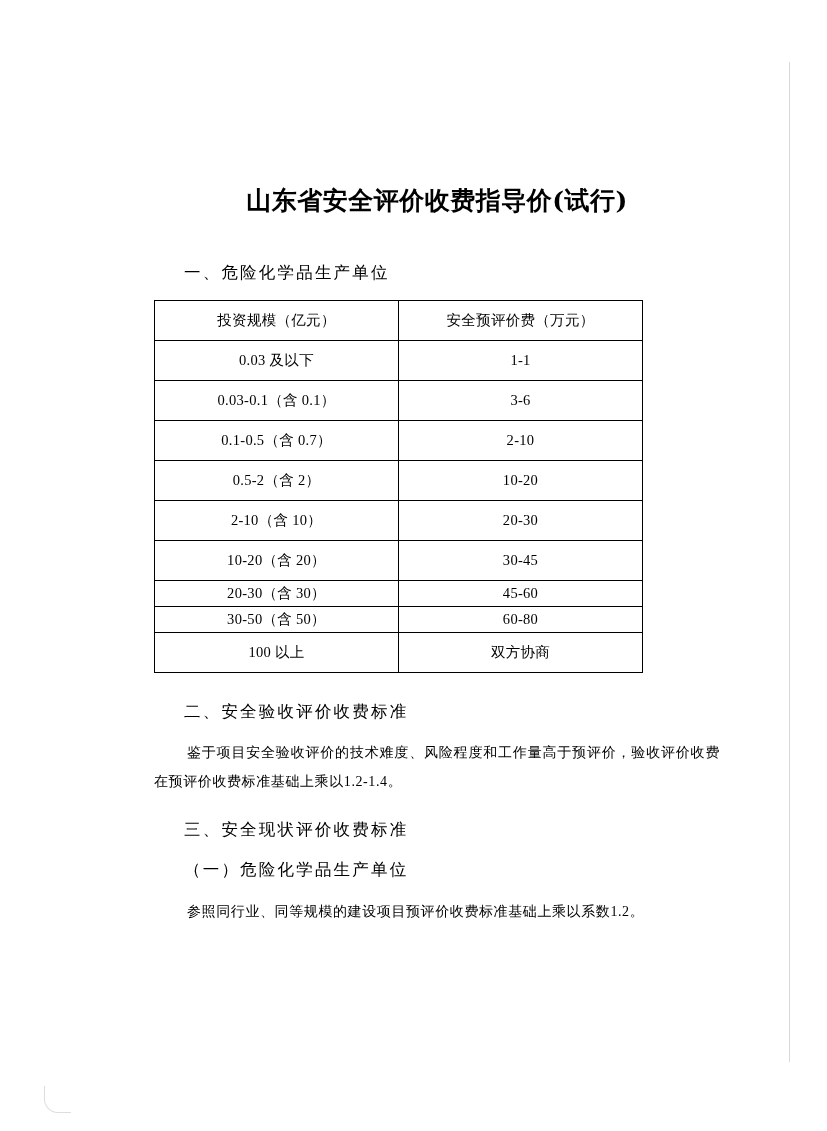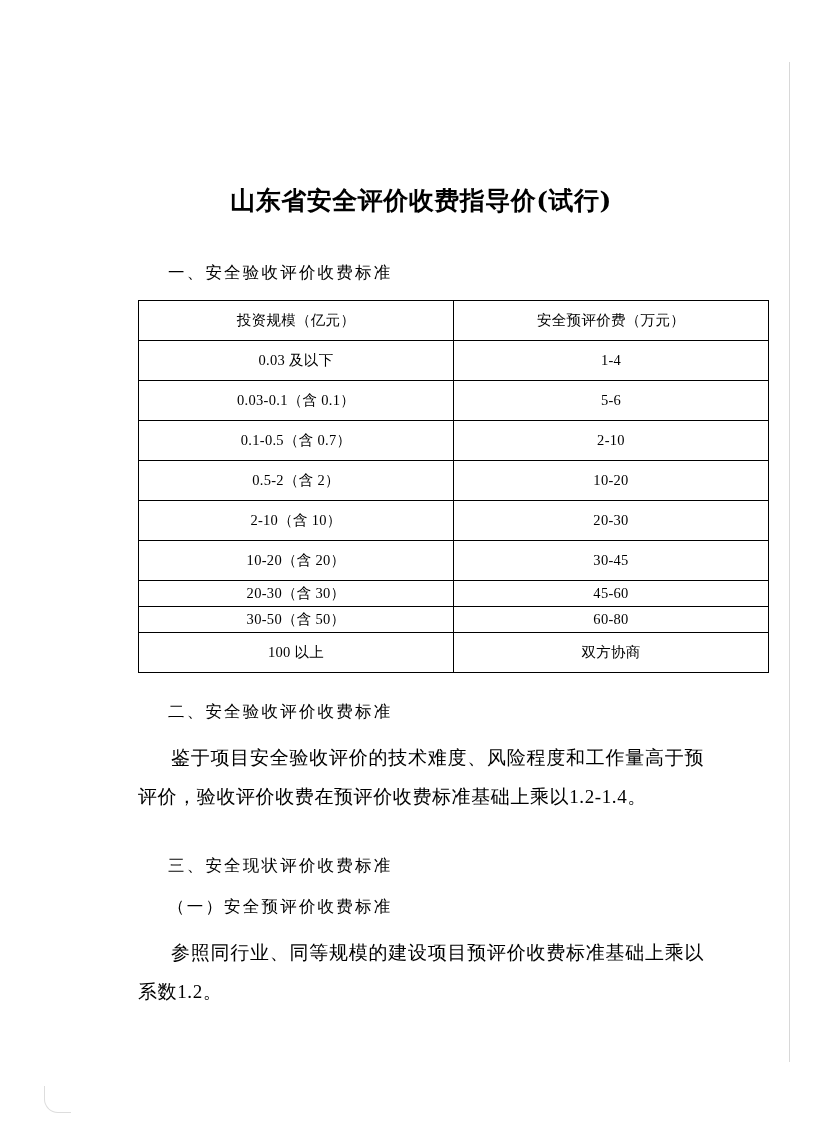--- a/index.html
+++ b/index.html
@@ -34,51 +34,51 @@
     left: 44px;
     bottom: 18px;
     width: 26px;
     height: 26px;
     border-left: 1px solid #dddddd;
     border-bottom: 1px solid #dddddd;
     border-bottom-left-radius: 14px;
   }
   .content {
     position: absolute;
-    left: 138px;
+    left: 154px;
     top: 185px;
     width: 566px;
   }
   h1.doc-title {
     font-family: "DejaVu Serif", "Liberation Serif", serif;
     font-size: 25px;
     font-weight: bold;
     text-align: center;
     letter-spacing: 0.5px;
     margin: 0 0 42px 0;
     line-height: 1.3;
   }
   .section-heading {
     font-size: 16.5px;
     letter-spacing: 2.2px;
     margin: 0 0 14px 0;
     padding-left: 30px;
     line-height: 1.6;
   }
   .para {
-    font-size: 19px;
+    font-size: 14px;
     letter-spacing: 0.6px;
     line-height: 2.05;
     margin: 0 0 12px 0;
     text-indent: 33px;
     text-align: justify;
   }
   table.fee-table {
     border-collapse: collapse;
-    width: 631px;
+    width: 489px;
     margin: 6px 0 26px 0;
     table-layout: fixed;
   }
   table.fee-table th,
   table.fee-table td {
     border: 1px solid #000000;
     text-align: center;
     font-size: 14.5px;
     font-family: "Liberation Serif", "DejaVu Serif", serif;
     letter-spacing: 0.3px;
@@ -89,52 +89,52 @@
   table.fee-table th {
     padding: 9px 2px;
   }
   table.fee-table td.wide-row {
     padding: 9px 2px;
   }
   table.fee-table td.narrow-row {
     padding: 2px 13px;
   }
   .heading-gap {
-    margin-top: 36px;
+    margin-top: 20px;
   }
 </style>
 </head>
 <body>
 
 <div class="page">
 
   <div class="scan-rule"></div>
   <div class="scan-corner"></div>
 
   <div class="content">
 
     <h1 class="doc-title">山东省安全评价收费指导价(试行)</h1>
 
-    <div class="section-heading">一、安全验收评价收费标准</div>
+    <div class="section-heading">一、危险化学品生产单位</div>
 
     <table class="fee-table">
       <thead>
         <tr>
           <th>投资规模（亿元）</th>
           <th>安全预评价费（万元）</th>
         </tr>
       </thead>
       <tbody>
         <tr>
           <td class="wide-row">0.03 及以下</td>
-          <td class="wide-row">1-4</td>
+          <td class="wide-row">1-1</td>
         </tr>
         <tr>
           <td class="wide-row">0.03-0.1（含 0.1）</td>
-          <td class="wide-row">5-6</td>
+          <td class="wide-row">3-6</td>
         </tr>
         <tr>
           <td class="wide-row">0.1-0.5（含 0.7）</td>
           <td class="wide-row">2-10</td>
         </tr>
         <tr>
           <td class="wide-row">0.5-2（含 2）</td>
           <td class="wide-row">10-20</td>
         </tr>
         <tr>
@@ -157,17 +157,17 @@
           <td class="wide-row">100 以上</td>
           <td class="wide-row">双方协商</td>
         </tr>
       </tbody>
     </table>
 
     <div class="section-heading">二、安全验收评价收费标准</div>
     <p class="para">鉴于项目安全验收评价的技术难度、风险程度和工作量高于预评价，验收评价收费在预评价收费标准基础上乘以1.2-1.4。</p>
 
     <div class="section-heading heading-gap">三、安全现状评价收费标准</div>
-    <div class="section-heading">（一）安全预评价收费标准</div>
+    <div class="section-heading">（一）危险化学品生产单位</div>
     <p class="para">参照同行业、同等规模的建设项目预评价收费标准基础上乘以系数1.2。</p>
 
   </div>
 </div>
 
 </body></html>

